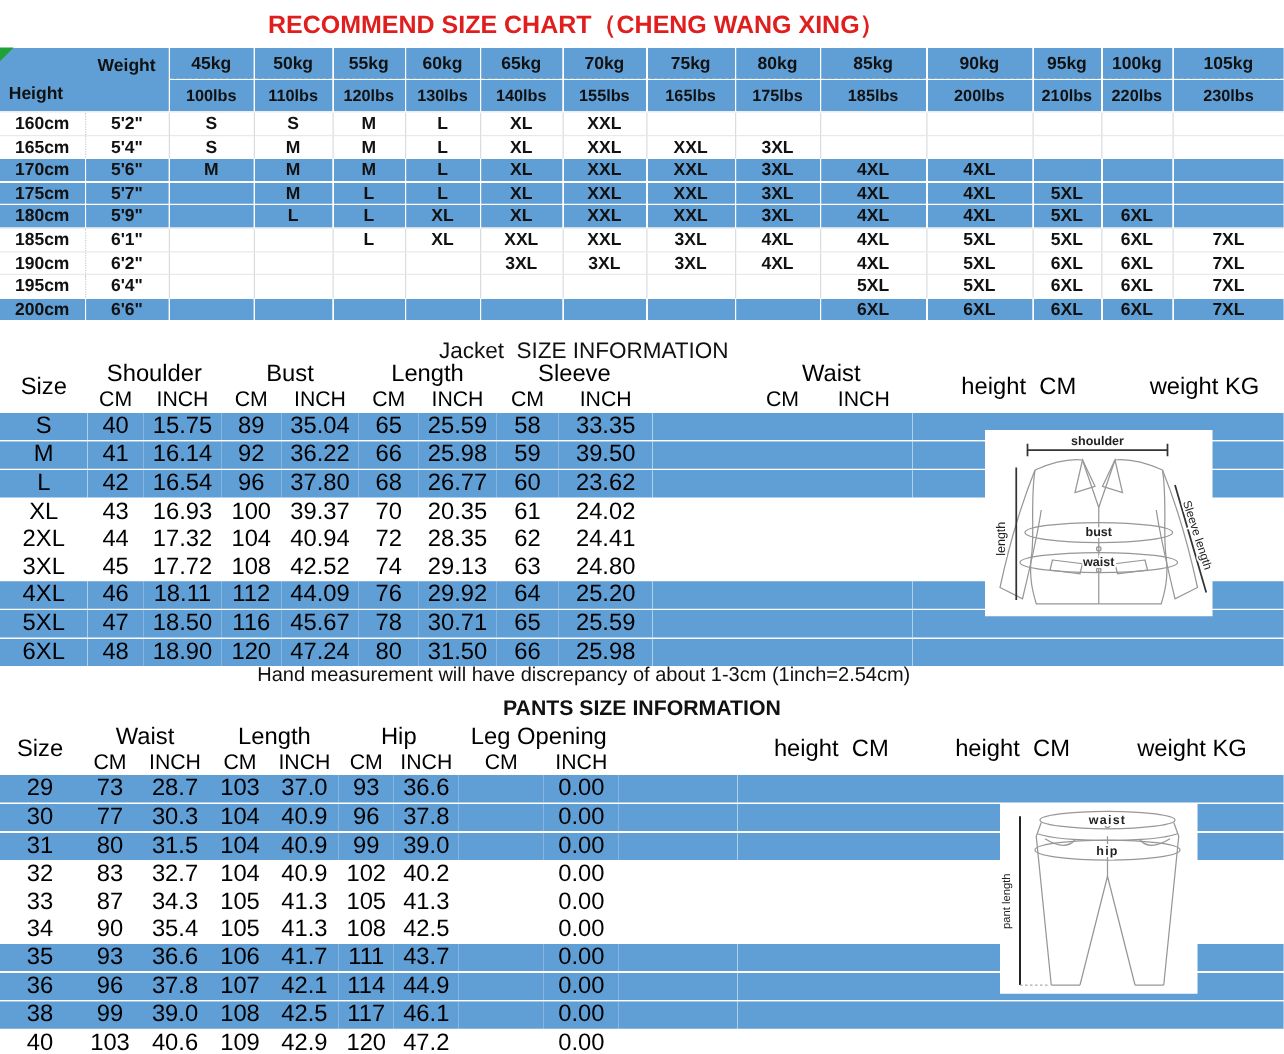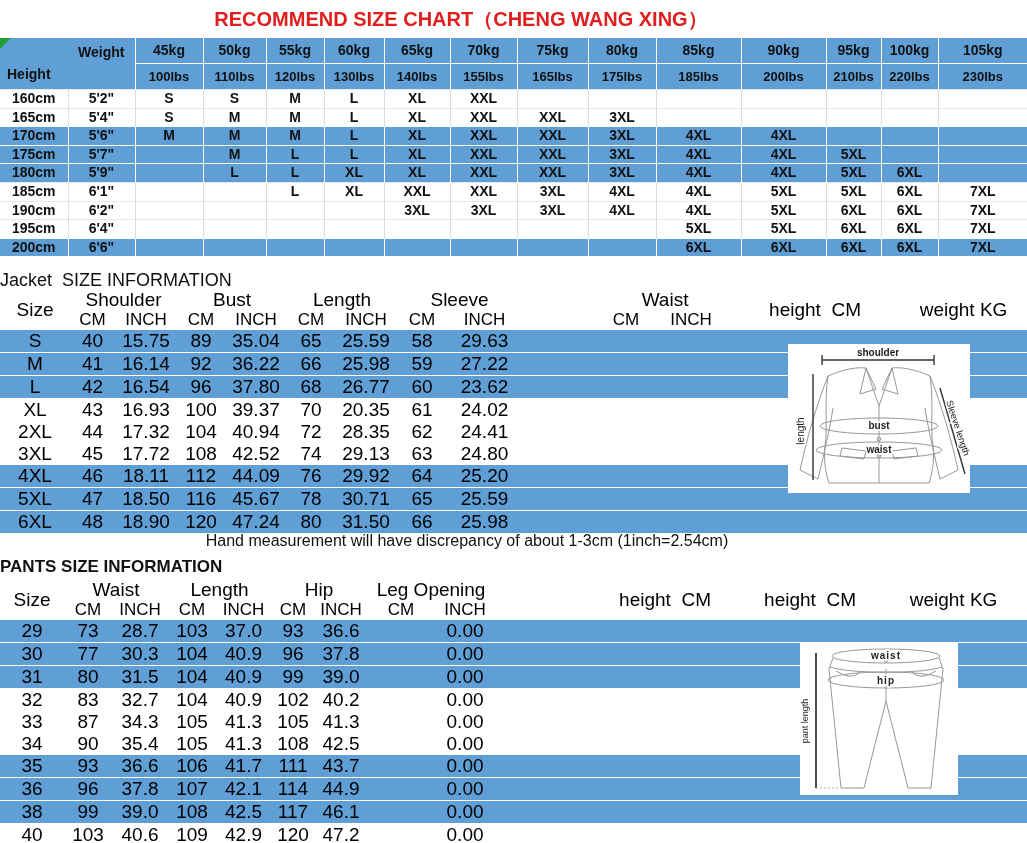--- a/index.html
+++ b/index.html
@@ -26,21 +26,21 @@
      background-image:linear-gradient(to bottom right,transparent 49.2%,rgba(255,255,255,.9) 49.8%,rgba(255,255,255,.9) 50.3%,transparent 50.9%);}
   #corner-cell .corner-weight{position:absolute;top:2px;right:10px;font-size:14px;text-align:right;}
   #corner-cell .corner-height{position:absolute;bottom:2px;left:7px;font-size:14px;}
   #size-table tbody td{font-size:14px;height:17.6px;line-height:17.6px;
                        border-left:1px solid #d9dde2;border-top:1px solid #e7e9ec;}
   #size-table tbody td:first-child{border-left:none;}
   #size-table tbody td.hft{border-left:1px dotted #c9ced4;}
   #size-table tbody tr.shaded td{background:var(--accent-blue);border-left-color:rgba(255,255,255,.8);border-top-color:#fff;}
 
   
-  .section-title{position:absolute;left:0;width:934px;white-space:pre;}
+  .section-title{position:absolute;left:0;width:934px;text-align:center;white-space:pre;}
   #jacket-title{top:270px;font-size:18px;}
   .note-line{position:absolute;top:532px;left:0;width:934px;text-align:center;font-size:16px;}
   #pants-title{top:557px;width:1027px;font-size:17px;font-weight:bold;}
   .info-table{position:absolute;left:0;width:1027px;border-collapse:collapse;table-layout:fixed;color:#000000;}
   .info-table th{font-weight:normal;font-size:19px;height:20px;line-height:20px;padding:0;text-align:center;white-space:pre;overflow:hidden;}
   .info-table thead tr:nth-child(2) th{font-size:17px;}
   .info-table td{font-size:19px;height:22px;line-height:22px;padding:0;text-align:center;white-space:nowrap;overflow:hidden;}
   .info-table tbody tr.shaded td{background:var(--accent-blue);border-bottom:1px solid #fff;}
   #jacket-table{top:290px;}
   #pants-table{top:580px;border-bottom:2px solid #151515;}
@@ -319,37 +319,37 @@
     <tbody>
         <tr class="shaded">
           <td>S</td>
           <td>40</td>
           <td>15.75</td>
           <td>89</td>
           <td>35.04</td>
           <td>65</td>
           <td>25.59</td>
           <td>58</td>
-          <td>29.63</td>
+          <td>33.35</td>
           <td></td>
           <td></td>
           <td></td>
           <td></td>
           <td></td>
         </tr>
         <tr class="shaded">
           <td>M</td>
           <td>41</td>
           <td>16.14</td>
           <td>92</td>
           <td>36.22</td>
           <td>66</td>
           <td>25.98</td>
           <td>59</td>
-          <td>27.22</td>
+          <td>39.50</td>
           <td></td>
           <td></td>
           <td></td>
           <td></td>
           <td></td>
         </tr>
         <tr class="shaded">
           <td>L</td>
           <td>42</td>
           <td>16.54</td>

